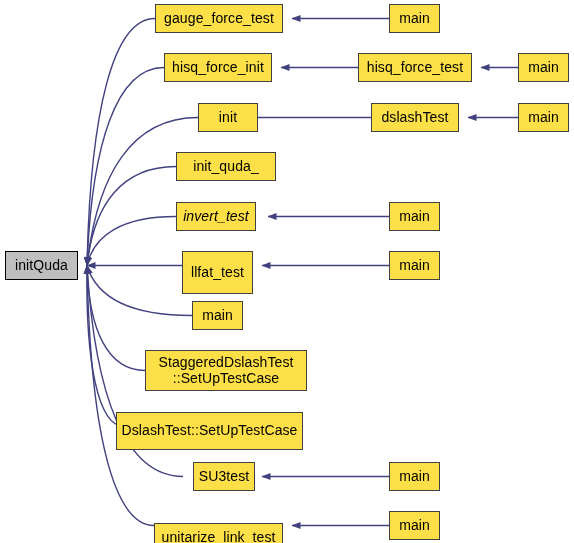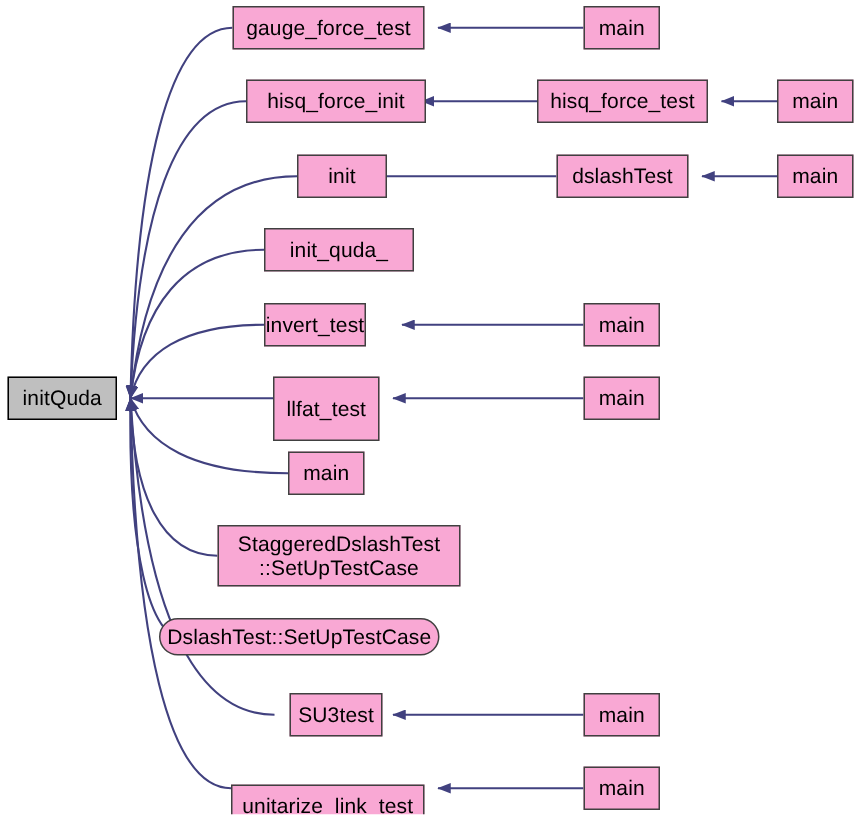--- a/index.html
+++ b/index.html
@@ -20,21 +20,21 @@
     left: 0;
     top: 0;
     width: 574px;
     height: 543px;
     pointer-events: none;
   }
   .node {
     position: absolute;
     box-sizing: border-box;
     border: 1px solid #404040;
-    background: #f9a8d4;
+    background: #fde047;
     color: #000000;
     display: flex;
     align-items: center;
     justify-content: center;
     text-align: center;
     font-size: 14px;
     line-height: 1.12;
     white-space: pre-line;
     letter-spacing: 0.1px;
   }
@@ -77,33 +77,33 @@
         <path d="M 389 216.5 L 268 216.5" fill="none" stroke="#41417f" stroke-width="1.4" marker-end="url(#arrowhead)"></path>
         <path d="M 389 265.5 L 262 265.5" fill="none" stroke="#41417f" stroke-width="1.4" marker-end="url(#arrowhead)"></path>
         <path d="M 389 476.5 L 262 476.5" fill="none" stroke="#41417f" stroke-width="1.4" marker-end="url(#arrowhead)"></path>
         <path d="M 389 525.5 L 292 525.5" fill="none" stroke="#41417f" stroke-width="1.4" marker-end="url(#arrowhead)"></path>
       </g>
   </svg>
   <div id="node-layer">
       <div class="node root" style="left: 5px; top: 251px; width: 73px; height: 29px;"><span class="node-label">initQuda</span></div>
       <div class="node" style="left: 155px; top: 4px; width: 128px; height: 29px;"><span class="node-label">gauge_force_test</span></div>
       <div class="node" style="left: 389px; top: 4px; width: 51px; height: 29px;"><span class="node-label">main</span></div>
-      <div class="node" style="left: 164px; top: 53px; width: 120px; height: 29px;"><span class="node-label">hisq_force_init</span></div>
+      <div class="node" style="left: 164px; top: 53px; width: 108px; height: 29px;"><span class="node-label">hisq_force_init</span></div>
       <div class="node" style="left: 358px; top: 53px; width: 114px; height: 29px;"><span class="node-label">hisq_force_test</span></div>
       <div class="node" style="left: 518px; top: 53px; width: 51px; height: 29px;"><span class="node-label">main</span></div>
       <div class="node" style="left: 198px; top: 103px; width: 60px; height: 29px;"><span class="node-label">init</span></div>
       <div class="node" style="left: 371px; top: 103px; width: 88px; height: 29px;"><span class="node-label">dslashTest</span></div>
       <div class="node" style="left: 518px; top: 103px; width: 51px; height: 29px;"><span class="node-label">main</span></div>
       <div class="node" style="left: 176px; top: 152px; width: 100px; height: 29px;"><span class="node-label">init_quda_</span></div>
-      <div class="node" style="left: 176px; top: 202px; width: 68px; height: 29px;"><span class="node-label">invert_test</span></div>
+      <div class="node" style="left: 176px; top: 202px; width: 80px; height: 29px; font-style: italic;"><span class="node-label">invert_test</span></div>
       <div class="node" style="left: 389px; top: 202px; width: 51px; height: 29px;"><span class="node-label">main</span></div>
       <div class="node" style="left: 182px; top: 251px; width: 71px; height: 43px;"><span class="node-label">llfat_test</span></div>
       <div class="node" style="left: 389px; top: 251px; width: 51px; height: 29px;"><span class="node-label">main</span></div>
       <div class="node" style="left: 192px; top: 301px; width: 51px; height: 29px;"><span class="node-label">main</span></div>
       <div class="node" style="left: 145px; top: 350px; width: 162px; height: 41px;"><span class="node-label">StaggeredDslashTest
 ::SetUpTestCase</span></div>
-      <div class="node" style="left: 106px; top: 412px; width: 187px; height: 25px; border-radius: 14px;"><span class="node-label">DslashTest::SetUpTestCase</span></div>
+      <div class="node" style="left: 116px; top: 412px; width: 187px; height: 38px;"><span class="node-label">DslashTest::SetUpTestCase</span></div>
       <div class="node" style="left: 193px; top: 462px; width: 62px; height: 29px;"><span class="node-label">SU3test</span></div>
       <div class="node" style="left: 389px; top: 462px; width: 51px; height: 29px;"><span class="node-label">main</span></div>
       <div class="node" style="left: 154px; top: 511px; width: 129px; height: 29px; margin-top: 12px;"><span class="node-label">unitarize_link_test</span></div>
       <div class="node" style="left: 389px; top: 511px; width: 51px; height: 29px;"><span class="node-label">main</span></div>
     </div>
 </div>
 
 </body></html>

